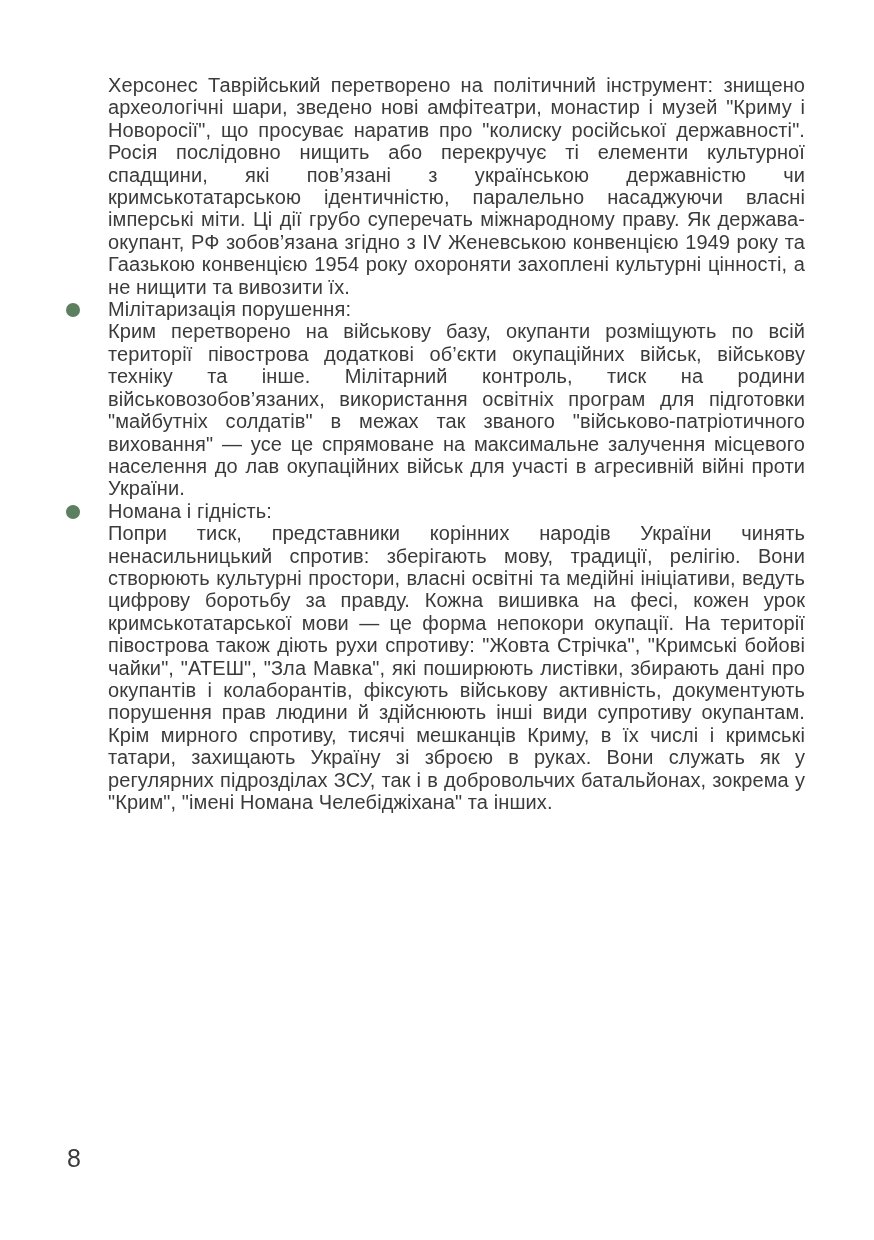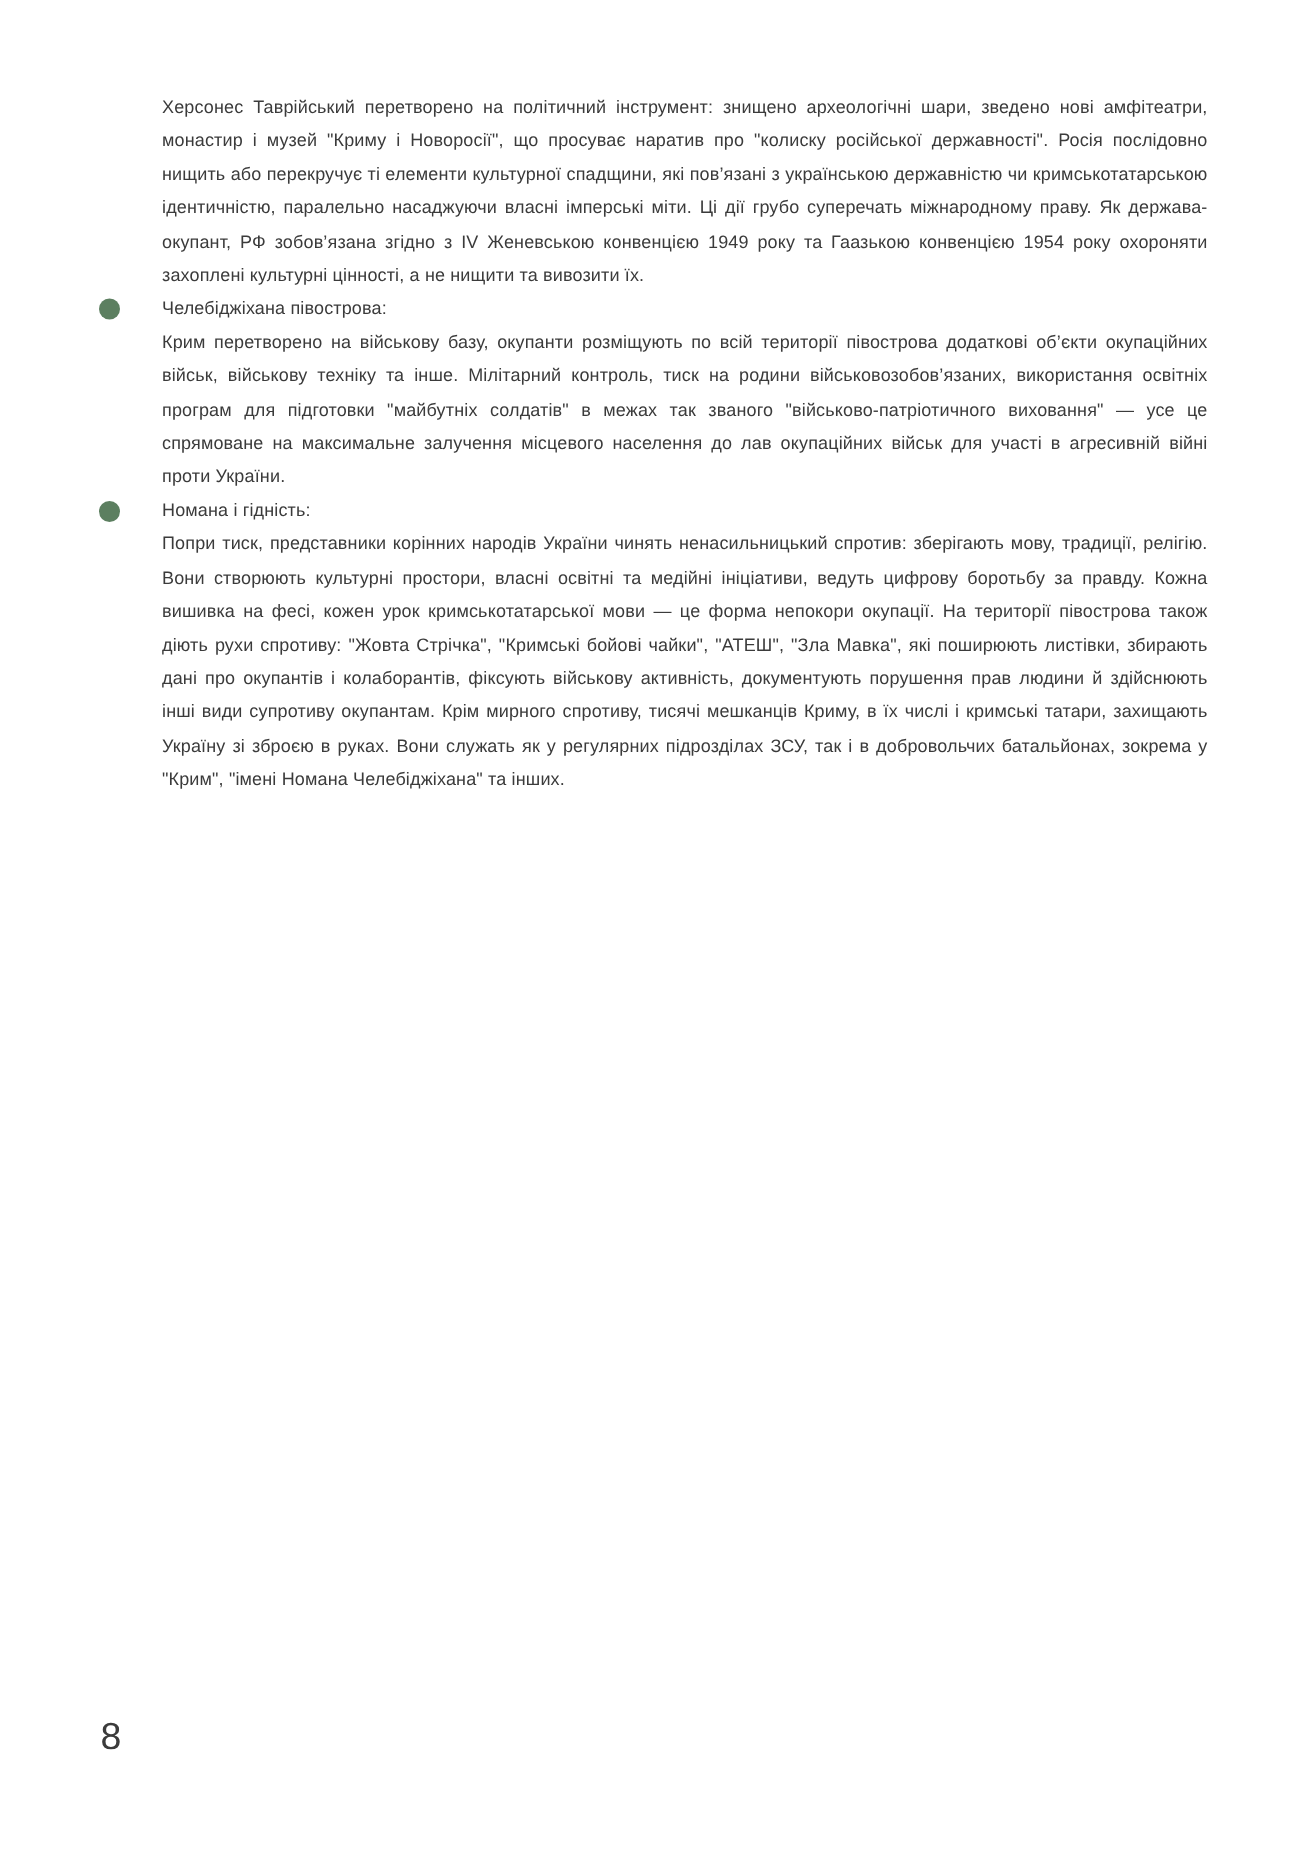--- a/index.html
+++ b/index.html
@@ -12,23 +12,23 @@
     width: 874px;
     height: 1240px;
     background: #ffffff;
     font-family: "Liberation Sans", sans-serif;
     color: #3b3b3b;
     overflow: hidden;
   }
   .content {
     position: absolute;
     left: 66px;
-    top: 60px;
+    top: 74px;
     width: 739px;
-    font-size: 12px;
+    font-size: 20px;
     line-height: 22.4px;
     letter-spacing: 0.1px;
     text-align: justify;
   }
   .para {
     margin: 0;
     text-align: justify;
   }
   .intro-para {
     margin-left: 42px;
@@ -65,21 +65,21 @@
 
 <div class="page" style="color: rgb(59, 59, 59);">
 
   <div class="content">
 
     <p class="para intro-para">Херсонес Таврійський перетворено на політичний інструмент: знищено археологічні шари, зведено нові амфітеатри, монастир і музей "Криму і Новоросії", що просуває наратив про "колиску російської державності". Росія послідовно нищить або перекручує ті елементи культурної спадщини, які пов’язані з українською державністю чи кримськотатарською ідентичністю, паралельно насаджуючи власні імперські міти. Ці дії грубо суперечать міжнародному праву. Як держава-окупант, РФ зобов’язана згідно з IV Женевською конвенцією 1949 року та Гаазькою конвенцією 1954 року охороняти захоплені культурні цінності, а не нищити та вивозити їх.</p>
 
     <div class="bullet-item">
       <span class="bullet-dot" style="background: rgb(92, 127, 96);"></span>
       <div class="bullet-body">
-        <div class="bullet-heading">Челебіджіхана півострова:</div>
+        <div class="bullet-heading">Мілітаризація порушення:</div>
         <p class="para">Крим перетворено на військову базу, окупанти розміщують по всій території півострова додаткові об’єкти окупаційних військ, військову техніку та інше. Мілітарний контроль, тиск на родини військовозобов’язаних, використання освітніх програм для підготовки "майбутніх солдатів" в межах так званого "військово-патріотичного виховання" — усе це спрямоване на максимальне залучення місцевого населення до лав окупаційних військ для участі в агресивній війні проти України.</p>
       </div>
     </div>
 
     <div class="bullet-item">
       <span class="bullet-dot" style="background: rgb(92, 127, 96);"></span>
       <div class="bullet-body">
         <div class="bullet-heading">Номана і гідність:</div>
         <p class="para">Попри тиск, представники корінних народів України чинять ненасильницький спротив: зберігають мову, традиції, релігію. Вони створюють культурні простори, власні освітні та медійні ініціативи, ведуть цифрову боротьбу за правду. Кожна вишивка на фесі, кожен урок кримськотатарської мови — це форма непокори окупації. На території півострова також діють рухи спротиву: "Жовта Стрічка", "Кримські бойові чайки", "АТЕШ", "Зла Мавка", які поширюють листівки, збирають дані про окупантів і колаборантів, фіксують військову активність, документують порушення прав людини й здійснюють інші види супротиву окупантам. Крім мирного спротиву, тисячі мешканців Криму, в їх числі і кримські татари, захищають Україну зі зброєю в руках. Вони служать як у регулярних підрозділах ЗСУ, так і в добровольчих батальйонах, зокрема у "Крим", "імені Номана Челебіджіхана" та інших.</p>
       </div>

